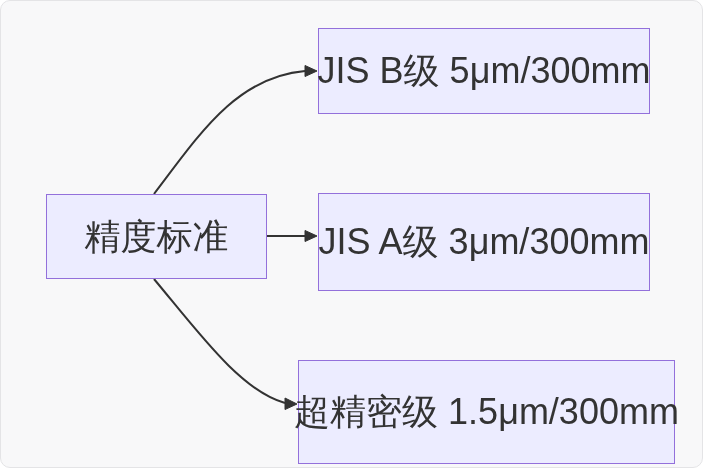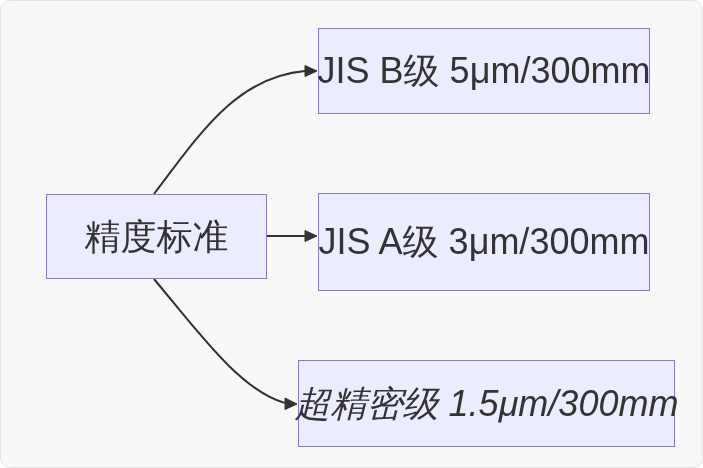--- a/index.html
+++ b/index.html
@@ -44,21 +44,21 @@
     line-height: 1.2;
     display: flex;
     align-items: center;
     justify-content: center;
     text-align: center;
     white-space: nowrap;
   }
   .node-root  { left: 17px;  top: 193px; width: 221px; height: 85px; margin-left: 28px; }
   .node-jis-b { left: 317px; top: 27px;  width: 332px; height: 86px; }
   .node-jis-a { left: 317px; top: 192px; width: 332px; height: 98px; }
-  .node-ultra { left: 297px; top: 359px; width: 377px; height: 87px; font-style: italic; }
+  .node-ultra { left: 297px; top: 359px; width: 377px; height: 104px; }
 </style>
 </head>
 <body>
 
 <div class="canvas">
 
   <svg class="edges-layer" viewBox="0 0 703 468" xmlns="http://www.w3.org/2000/svg">
     <g>
       <path d="M153,193 C198,134 235,76 304,70"></path>
       <polygon points="304,64.5 316,70 304,75.5"></polygon>

